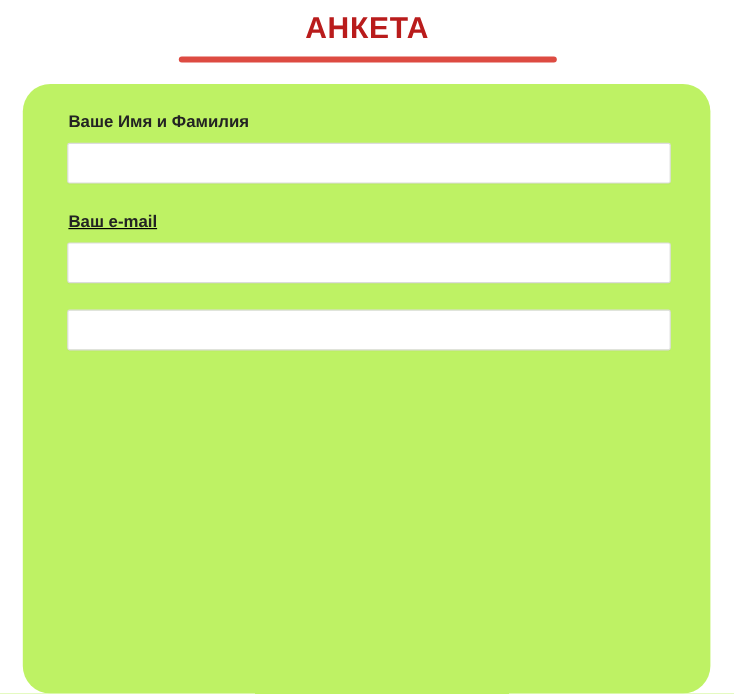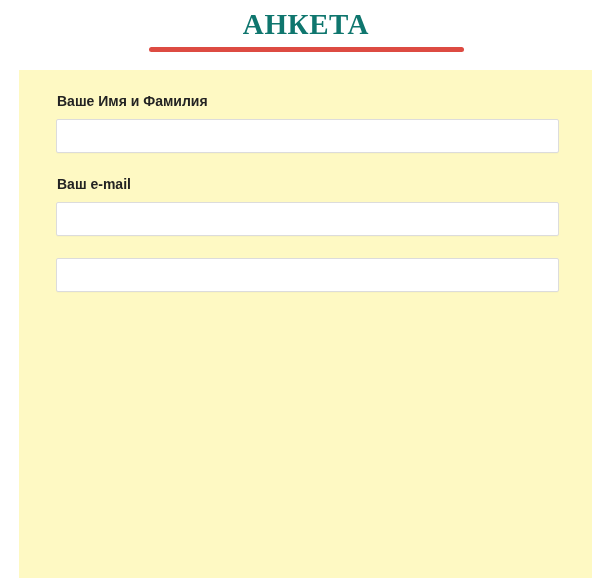--- a/index.html
+++ b/index.html
@@ -16,28 +16,27 @@
     position: relative;
     -webkit-font-smoothing: antialiased;
   }
 
   
   .page-header {
     padding-top: 9px;
     text-align: center;
   }
   .page-title {
-    font-size: 29px;
+    font-size: 25px;
     font-weight: bold;
-    color: #0f766e;
+    color: #b91c1c;
     letter-spacing: 0.6px;
     line-height: 30px;
     margin: 0;
     display: block;
-    font-family: Liberation Serif, serif;
   }
   .title-rule {
     width: 315px;
     height: 5px;
     background: #dd4b42;
     border-radius: 3px;
     margin: 8px auto 0 auto;
   }
 
   
@@ -93,34 +92,35 @@
     font-size: 14px;
     color: #333333;
     padding: 7px 9px;
     outline: none;
     resize: none;
     box-shadow: 0 1px 0 rgba(0,0,0,0.02);
   }
 
   .field-group + .field-group {
     margin-top: 22px;
+    text-decoration: underline;
   }
   .field-group.tall-group {
     margin-top: 23px;
   }
 </style>
 </head>
 <body>
 
 <div class="page-header">
   <h1 class="page-title">АНКЕТА</h1>
   <div class="title-rule" style="background: rgb(221, 75, 66);"></div>
 </div>
 
-<div class="form-panel" style="background: #fef9c3;">
+<div class="form-panel" style="background: #bef264; border-radius: 23px;">
 
   <div class="field-group">
     <label class="field-label" for="input-full-name">Ваше Имя и Фамилия</label>
     <input id="input-full-name" class="text-input" type="text" placeholder="" style="">
   </div>
 
   <div class="field-group">
     <label class="field-label" for="input-email">Ваш e-mail</label>
     <input id="input-email" class="text-input" type="text" placeholder="" style="">
   </div>

